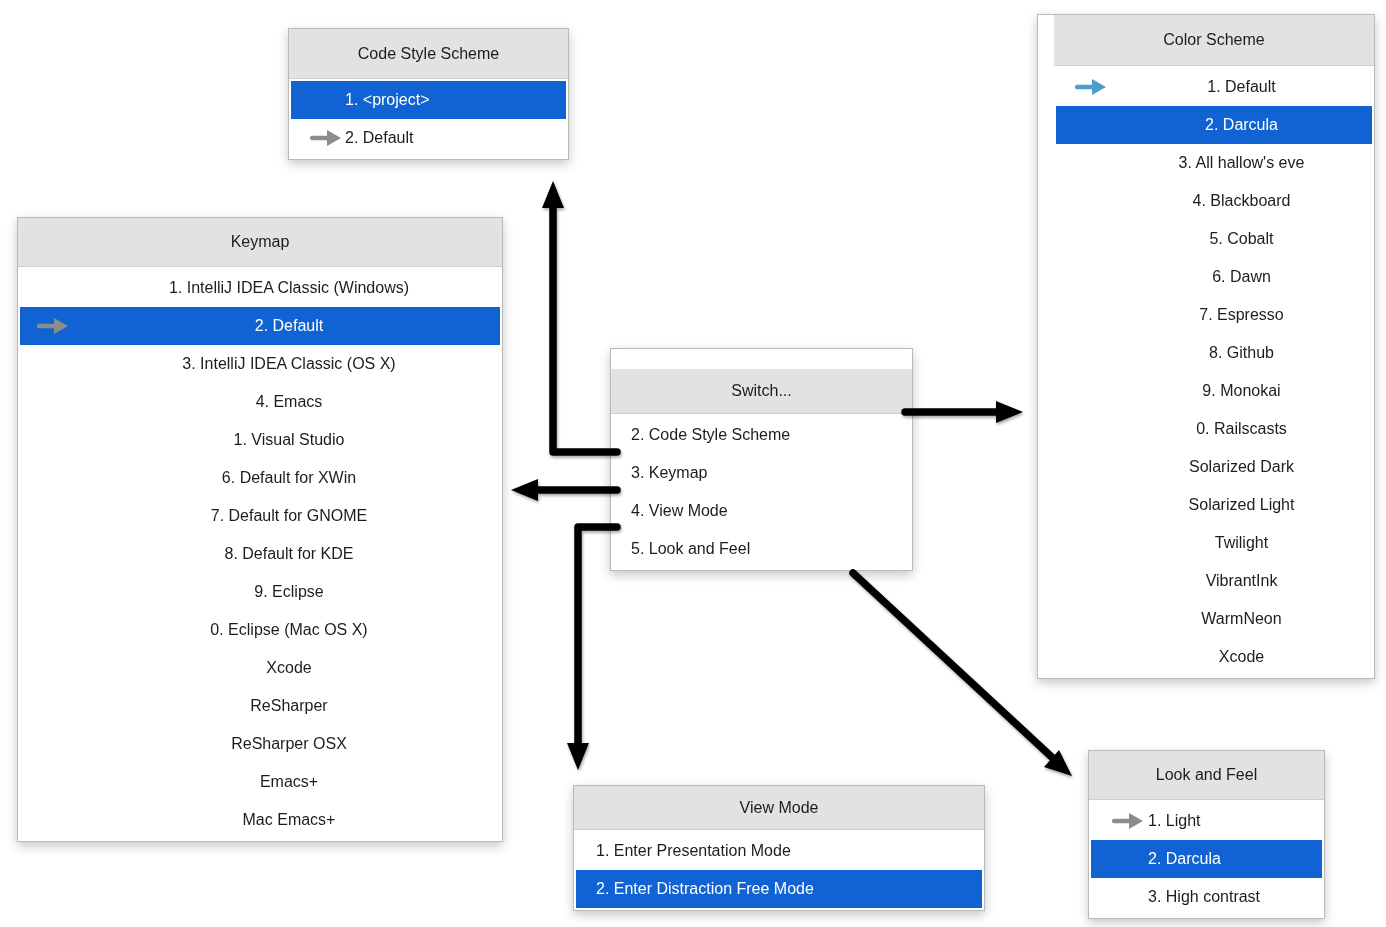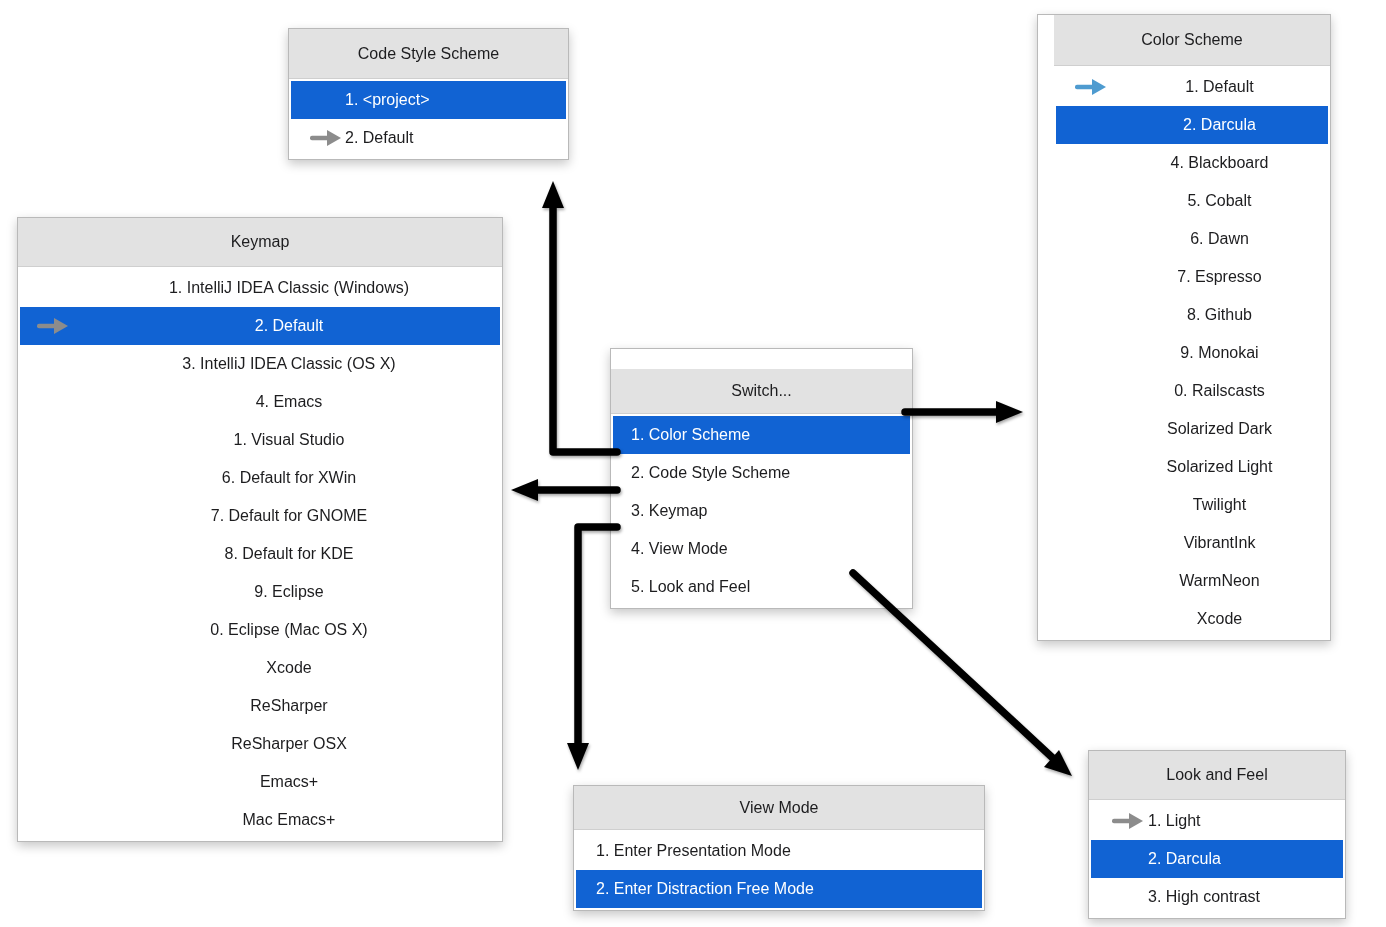--- a/index.html
+++ b/index.html
@@ -24,28 +24,28 @@
   .p-codestyle  .hdr{height:49px;line-height:49px;}
   .p-codestyle  .row{padding-left:54px;}
   .p-codestyle  .ind{left:19px;}
   .p-keymap     {left:17px;  top:217px; width:486px;}
   .p-keymap     .hdr{height:48px;line-height:48px;}
   .p-keymap     .row{padding-left:58px;text-align:center;}
   .p-keymap     .ind{left:17px;}
   .p-switch     {left:610px; top:348px; width:303px;}
   .p-switch     .hdr{height:44px;line-height:44px;margin-top:20px;}
   .p-switch     .row{padding-left:18px;}
-  .p-colorscheme{left:1037px;top:14px;  width:294px;padding-left:16px;}
+  .p-colorscheme{left:1037px;top:14px;  width:338px;padding-left:16px;}
   .p-colorscheme .hdr{height:50px;line-height:50px;}
   .p-colorscheme .row{padding-left:55px;text-align:center;}
   .p-colorscheme .ind{left:19px;}
   .p-viewmode   {left:573px; top:785px; width:412px;}
   .p-viewmode   .hdr{height:43px;line-height:43px;}
   .p-viewmode   .row{padding-left:20px;}
-  .p-lookfeel   {left:1088px;top:750px; width:258px;}
+  .p-lookfeel   {left:1088px;top:750px; width:237px;}
   .p-lookfeel   .hdr{height:48px;line-height:48px;}
   .p-lookfeel   .row{padding-left:57px;}
   .p-lookfeel   .ind{left:21px;}
   #connectors{
     position:absolute;left:0;top:0;width:1386px;height:927px;pointer-events:none;
     filter:drop-shadow(1px 2px 1.5px rgba(0,0,0,0.35));
   }
   #connectors path{fill:none;stroke:#000;stroke-width:7.5;stroke-linecap:round;stroke-linejoin:round;}
   #connectors polygon{fill:#000;}
 </style>
@@ -89,38 +89,38 @@
         <li class="row"><span>ReSharper</span></li>
         <li class="row"><span>ReSharper OSX</span></li>
         <li class="row"><span>Emacs+</span></li>
         <li class="row"><span>Mac Emacs+</span></li>
       </ul>
   </div>
 
   <div class="popup p-switch">
     <div class="hdr">Switch...</div>
     <ul class="items">
-        <li class="row selected"><span>1. Color Scheme</span></li>
         <li class="row"><span>2. Code Style Scheme</span></li>
         <li class="row"><span>3. Keymap</span></li>
         <li class="row"><span>4. View Mode</span></li>
         <li class="row"><span>5. Look and Feel</span></li>
       </ul>
   </div>
 
   <div class="popup p-colorscheme">
     <div class="hdr">Color Scheme</div>
     <ul class="items">
         <li class="row"><span class="ind">
             <svg width="32" height="19" viewBox="0 0 32 19">
               <rect x="0" y="7.2" width="20" height="4.6" rx="2" fill="#4e9bd0"></rect>
               <polygon points="17,1.5 31,9.5 17,17.5" fill="#4e9bd0"></polygon>
             </svg>
           </span><span>1. Default</span></li>
         <li class="row selected"><span>2. Darcula</span></li>
+        <li class="row"><span>3. All hallow's eve</span></li>
         <li class="row"><span>4. Blackboard</span></li>
         <li class="row"><span>5. Cobalt</span></li>
         <li class="row"><span>6. Dawn</span></li>
         <li class="row"><span>7. Espresso</span></li>
         <li class="row"><span>8. Github</span></li>
         <li class="row"><span>9. Monokai</span></li>
         <li class="row"><span>0. Railscasts</span></li>
         <li class="row"><span>Solarized Dark</span></li>
         <li class="row"><span>Solarized Light</span></li>
         <li class="row"><span>Twilight</span></li>

